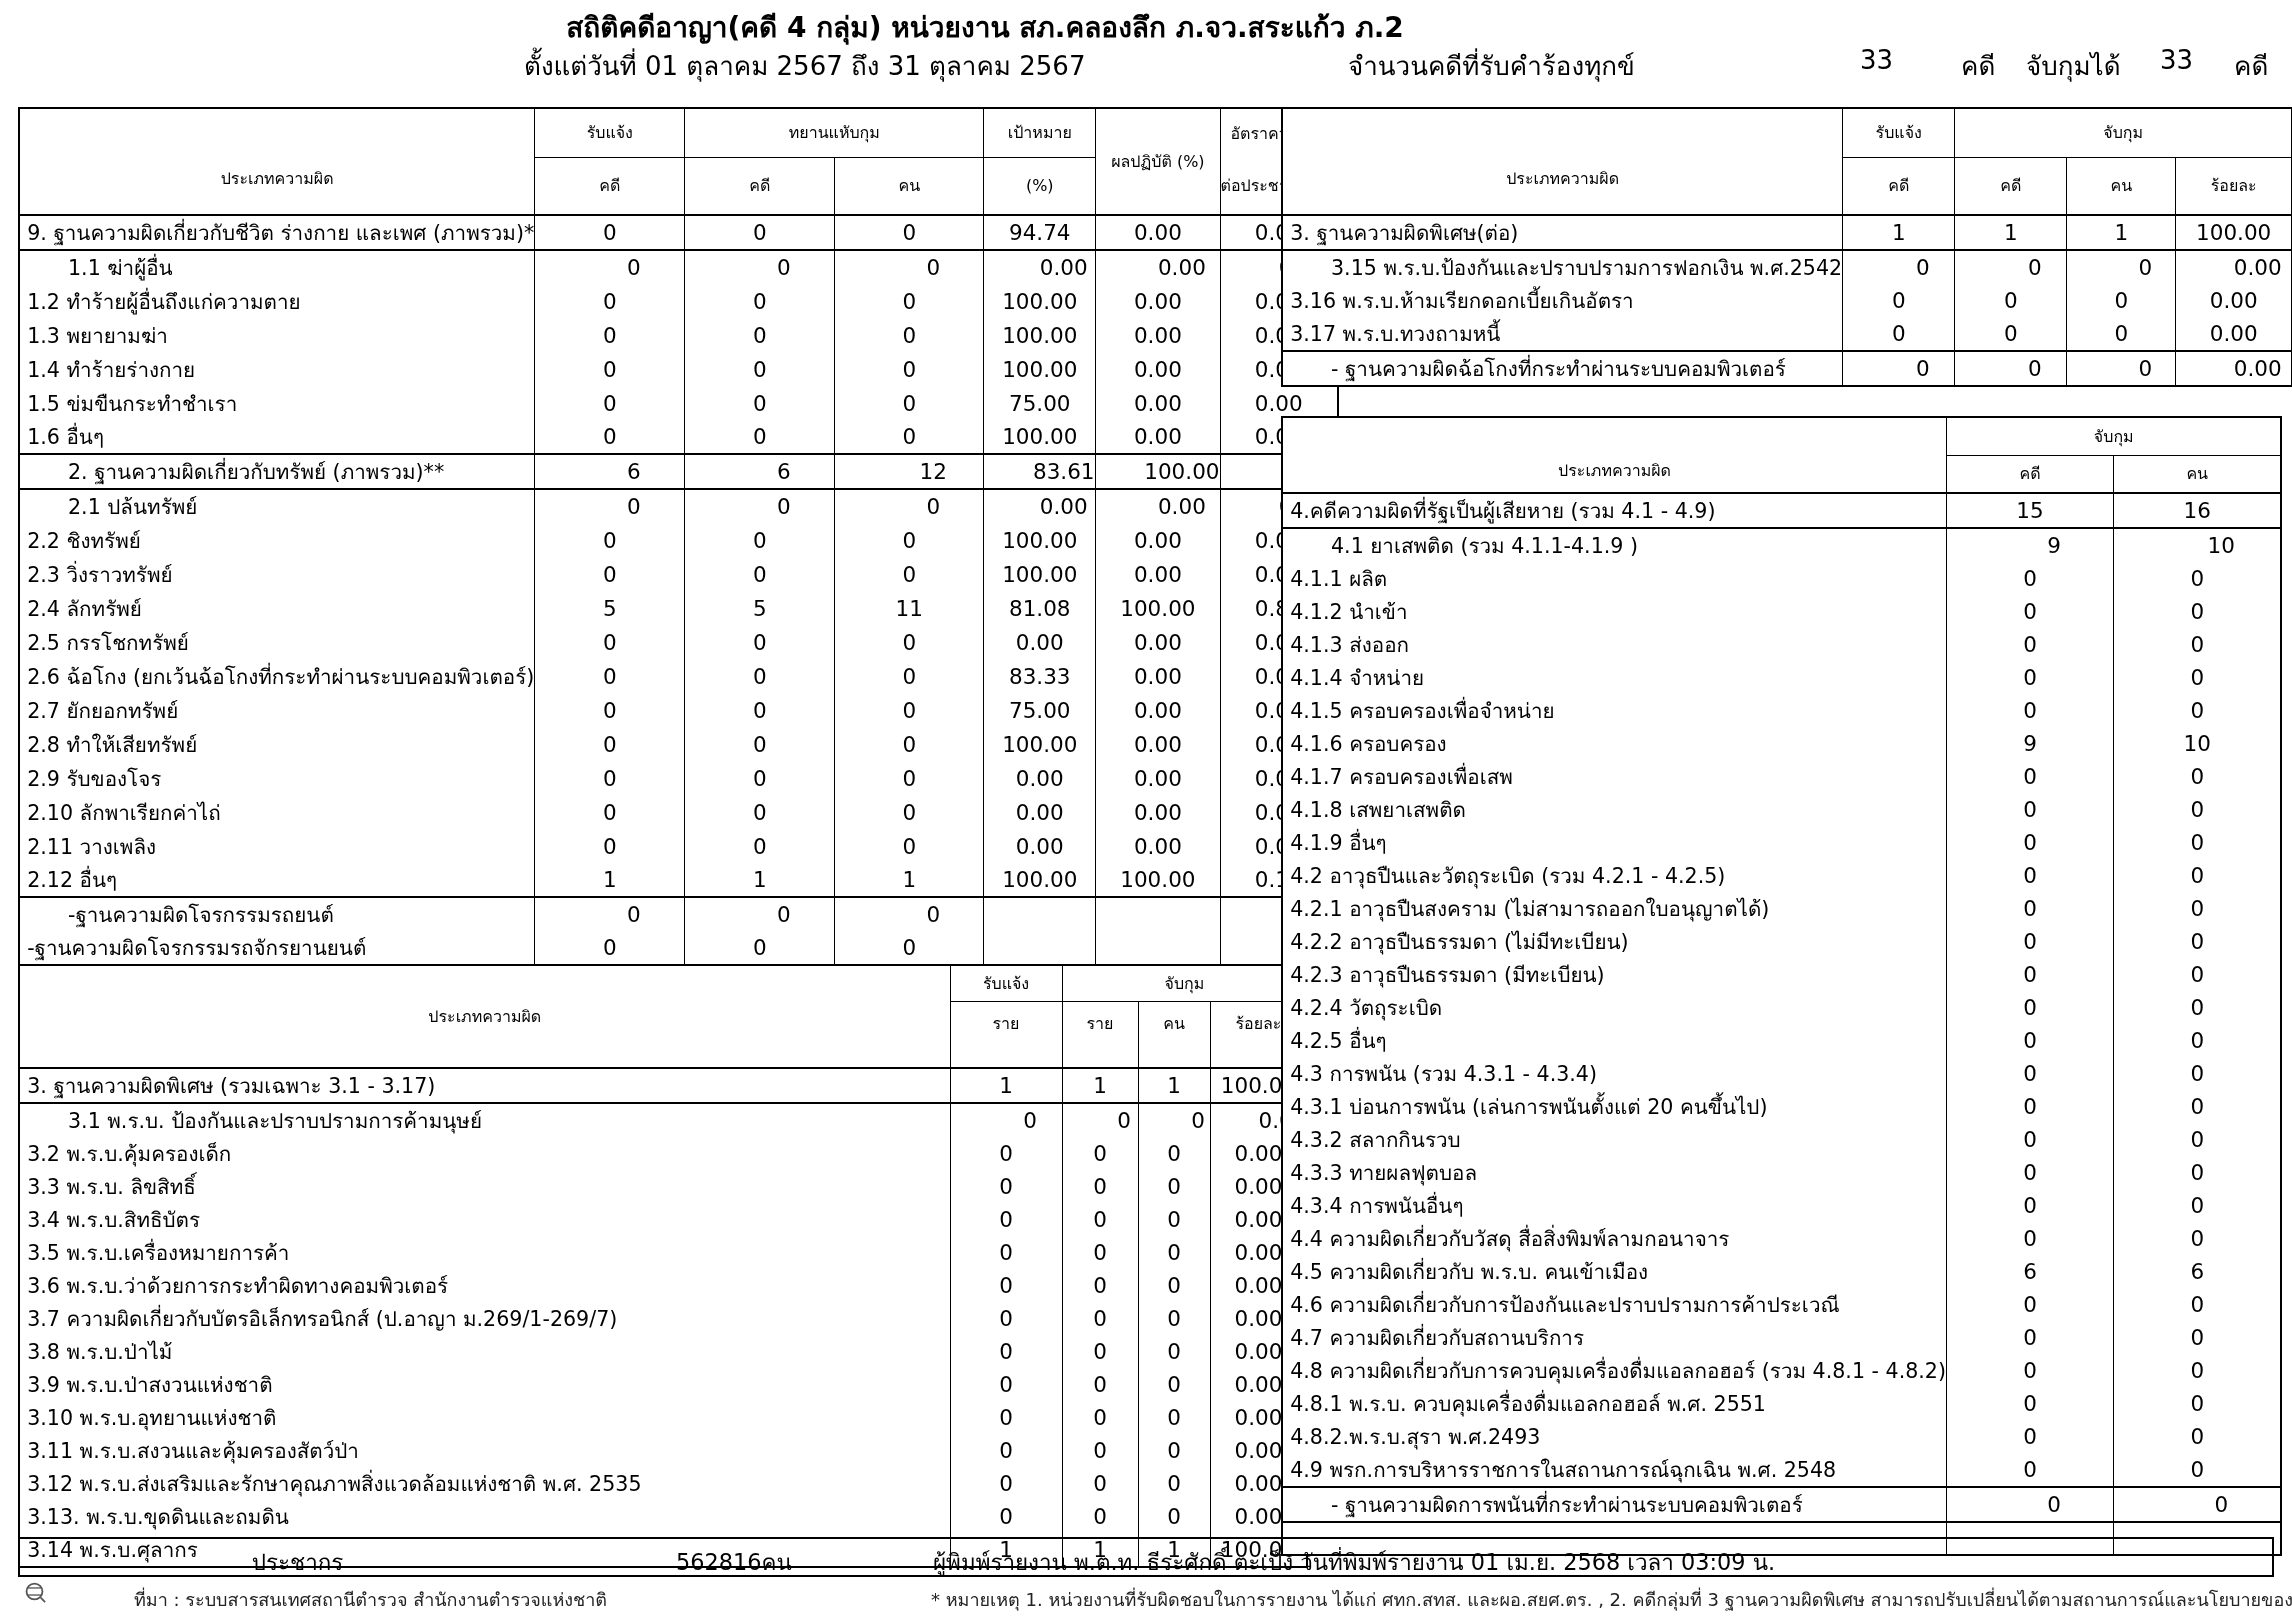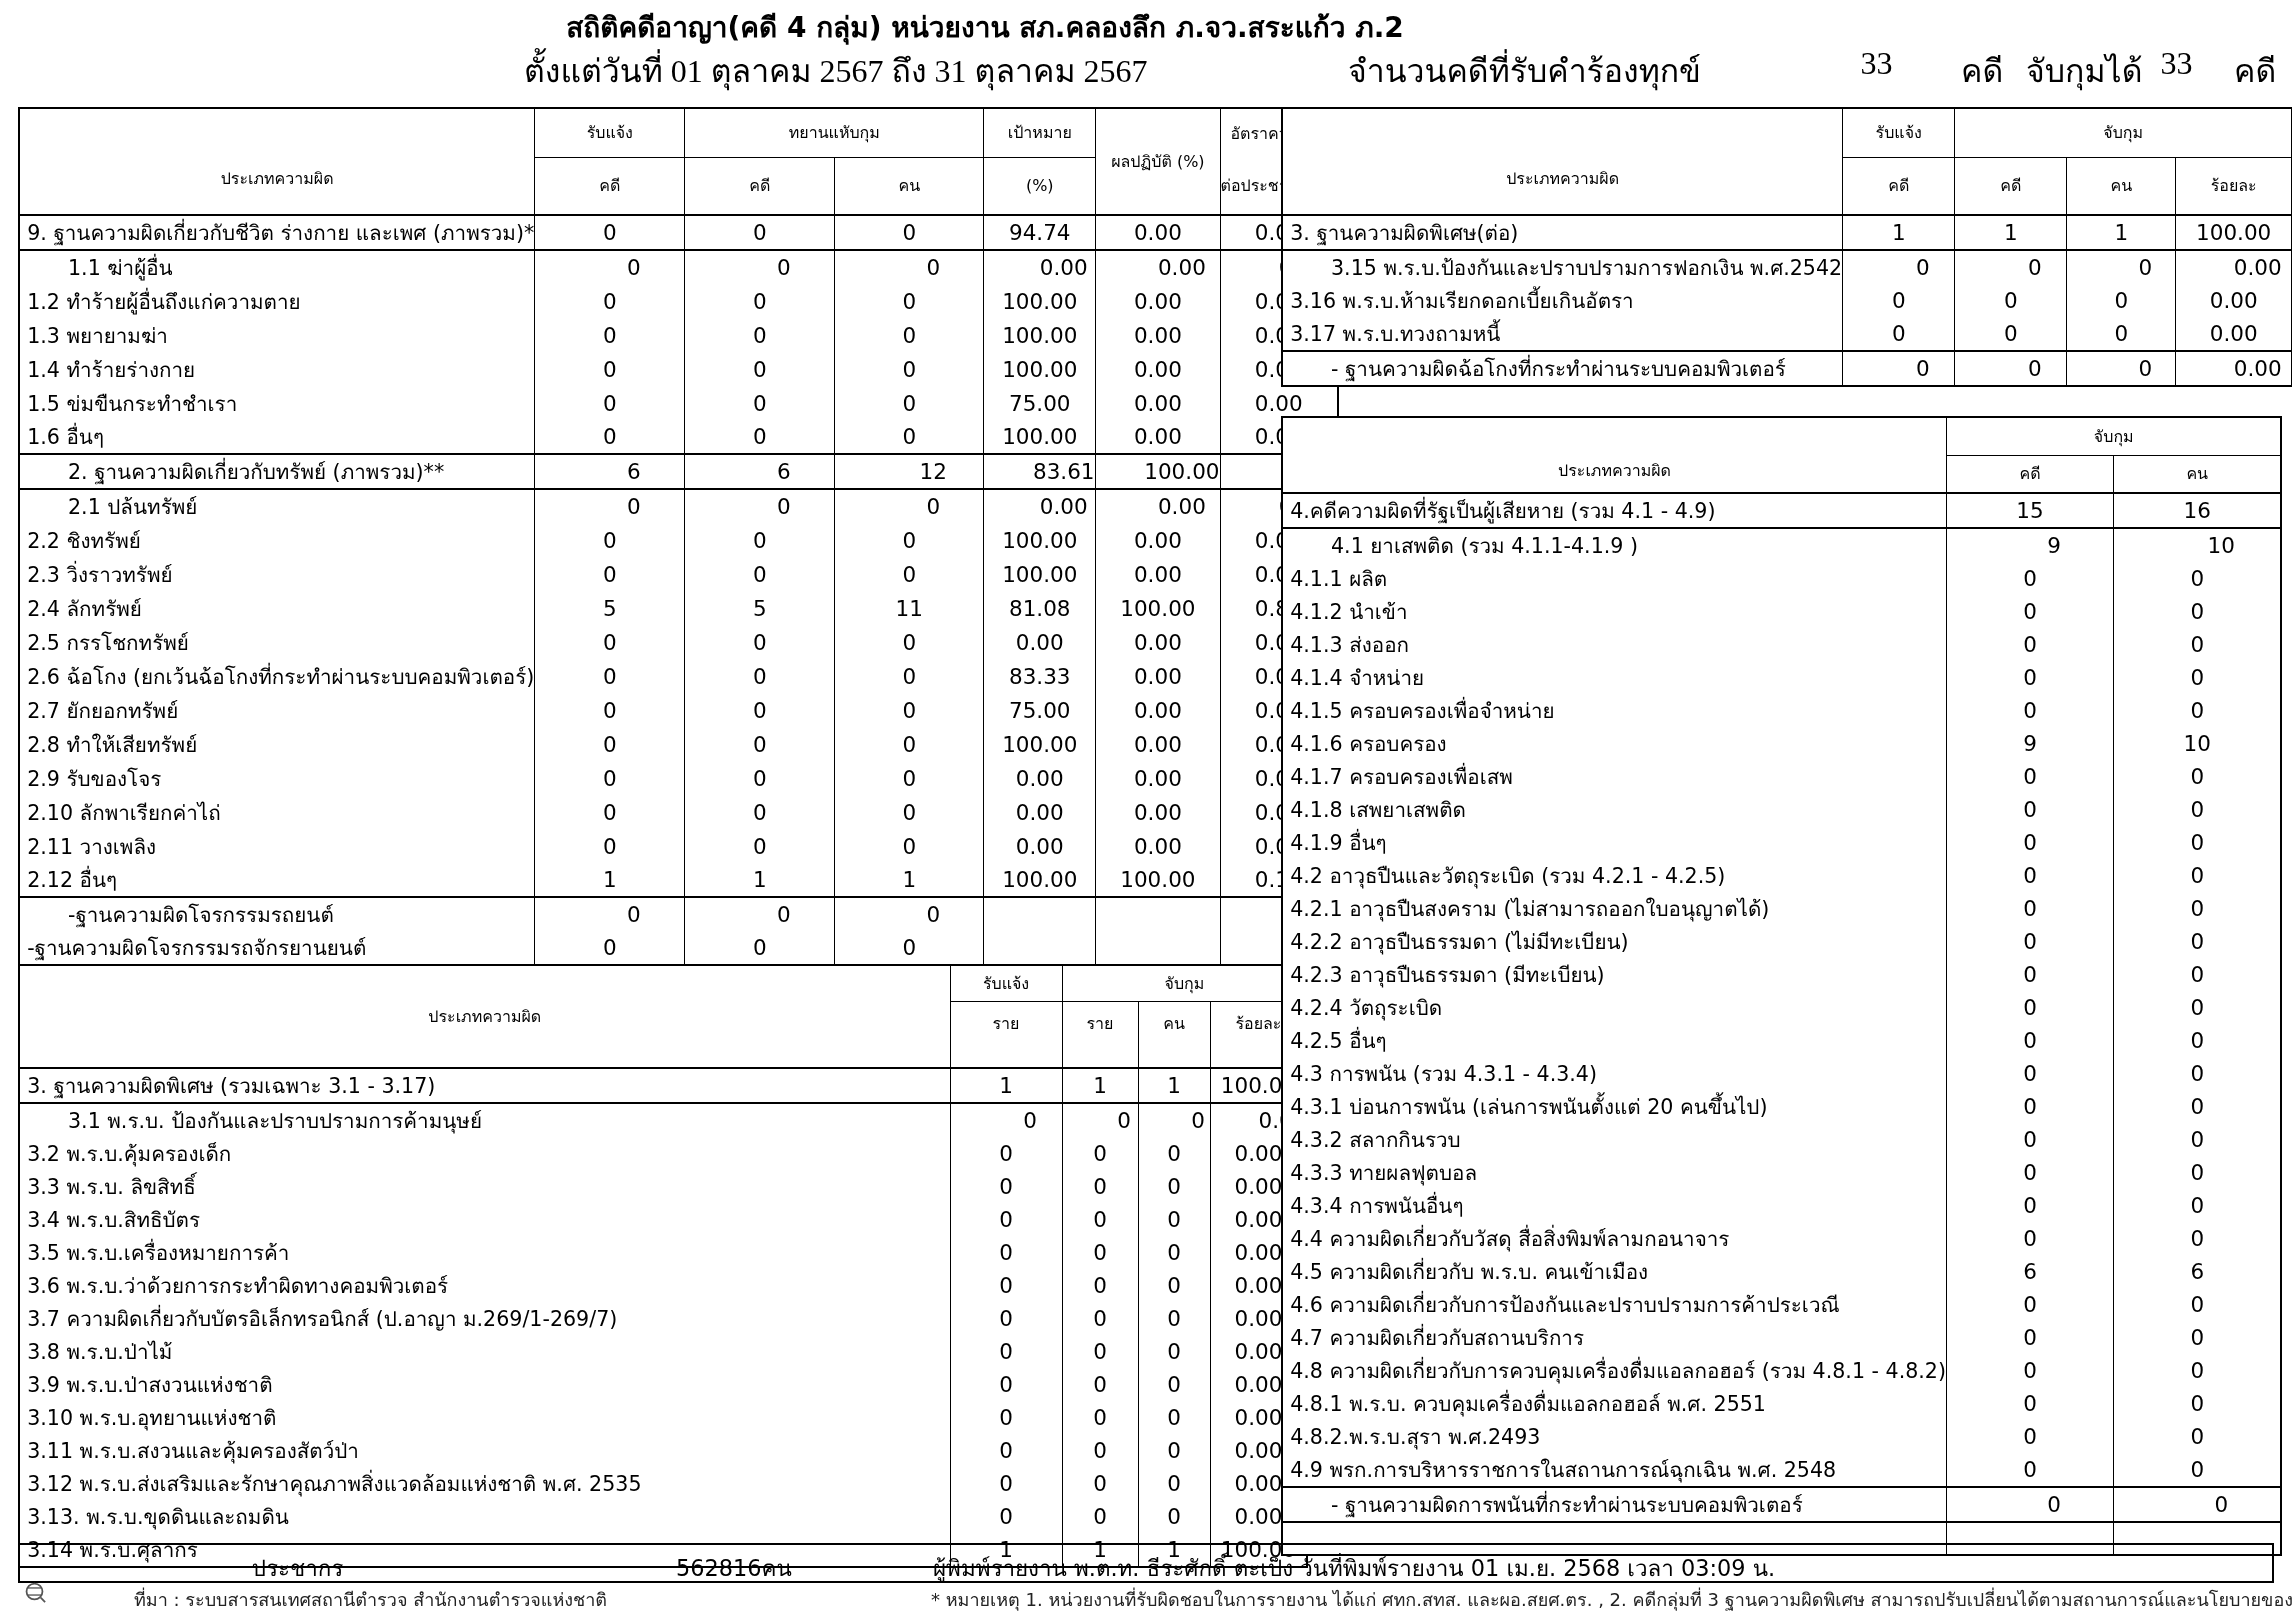--- a/index.html
+++ b/index.html
@@ -1,20 +1,20 @@
 <!DOCTYPE html>
 <html style="font-size:14.3px"><head>
 <meta charset="utf-8">
 <style>
   html,body{margin:0;padding:0;background:#fff;}
   body{width:2293px;height:1621px;font-family:"DejaVu Sans","Liberation Sans",sans-serif;color:#000;}
   .page{position:relative;width:2293px;height:1621px;overflow:hidden;background:#fff;}
 
   .title{position:absolute;top:5.4px;left:0;width:1970px;text-align:center;font-size:28px;font-weight:bold;white-space:nowrap;}
-  .sub{position:absolute;top:45px;font-size:32px;white-space:nowrap;font-family:Liberation Serif, serif;}
+  .sub{position:absolute;top:45px;font-size:26px;white-space:nowrap;}
   .sub-date{left:524px;}
   .sub-c-label{left:1348px;}
   .sub-c-val{left:1836px;width:81px;text-align:center;}
   .sub-c-unit{left:1961px;}
   .sub-a-label{left:2026px;}
   .sub-a-val{left:2136px;width:81px;text-align:center;}
   .sub-a-unit{left:2234px;}
 
   table{border-collapse:collapse;table-layout:fixed;border:2.7px solid #000;background:#fff;}
   th,td{border:1.8px solid #000;white-space:nowrap;padding:0;}
@@ -34,21 +34,21 @@
   .tbl-left{position:absolute;top:107px;left:18px;}
   .tbl-left2{position:absolute;top:964px;left:18px;}
   .tbl-right{position:absolute;top:107px;left:1281px;}
   .tbl-right2{position:absolute;top:416px;left:1281px;}
 
   #t1-body tr{height:34px;}
   #t2-body tr{height:31px;}
   #t3-body tr{height:32px;}
   #t4-body tr{height:33px;}
 
-  .bottom-strip{position:absolute;top:1537px;left:18px;width:2252px;height:36px;border:2.7px solid #000;font-size:22.4px;margin-top:6px;}
+  .bottom-strip{position:absolute;top:1537px;left:18px;width:2252px;height:36px;border:2.7px solid #000;font-size:22.4px;}
   .bottom-strip span{position:absolute;top:5.4px;white-space:nowrap;}
   .pop-label{left:0;width:555px;text-align:center;}
   .pop-val{left:656px;}
   .print-info{left:913px;}
 
   .footer{position:absolute;top:1585px;font-size:18px;white-space:nowrap;color:#222;}
   .footer-source{left:134px;}
   .footer-note{left:931px;}
   .globe-icon{position:absolute;top:1580px;left:23px;width:23px;height:23px;}
 </style>

